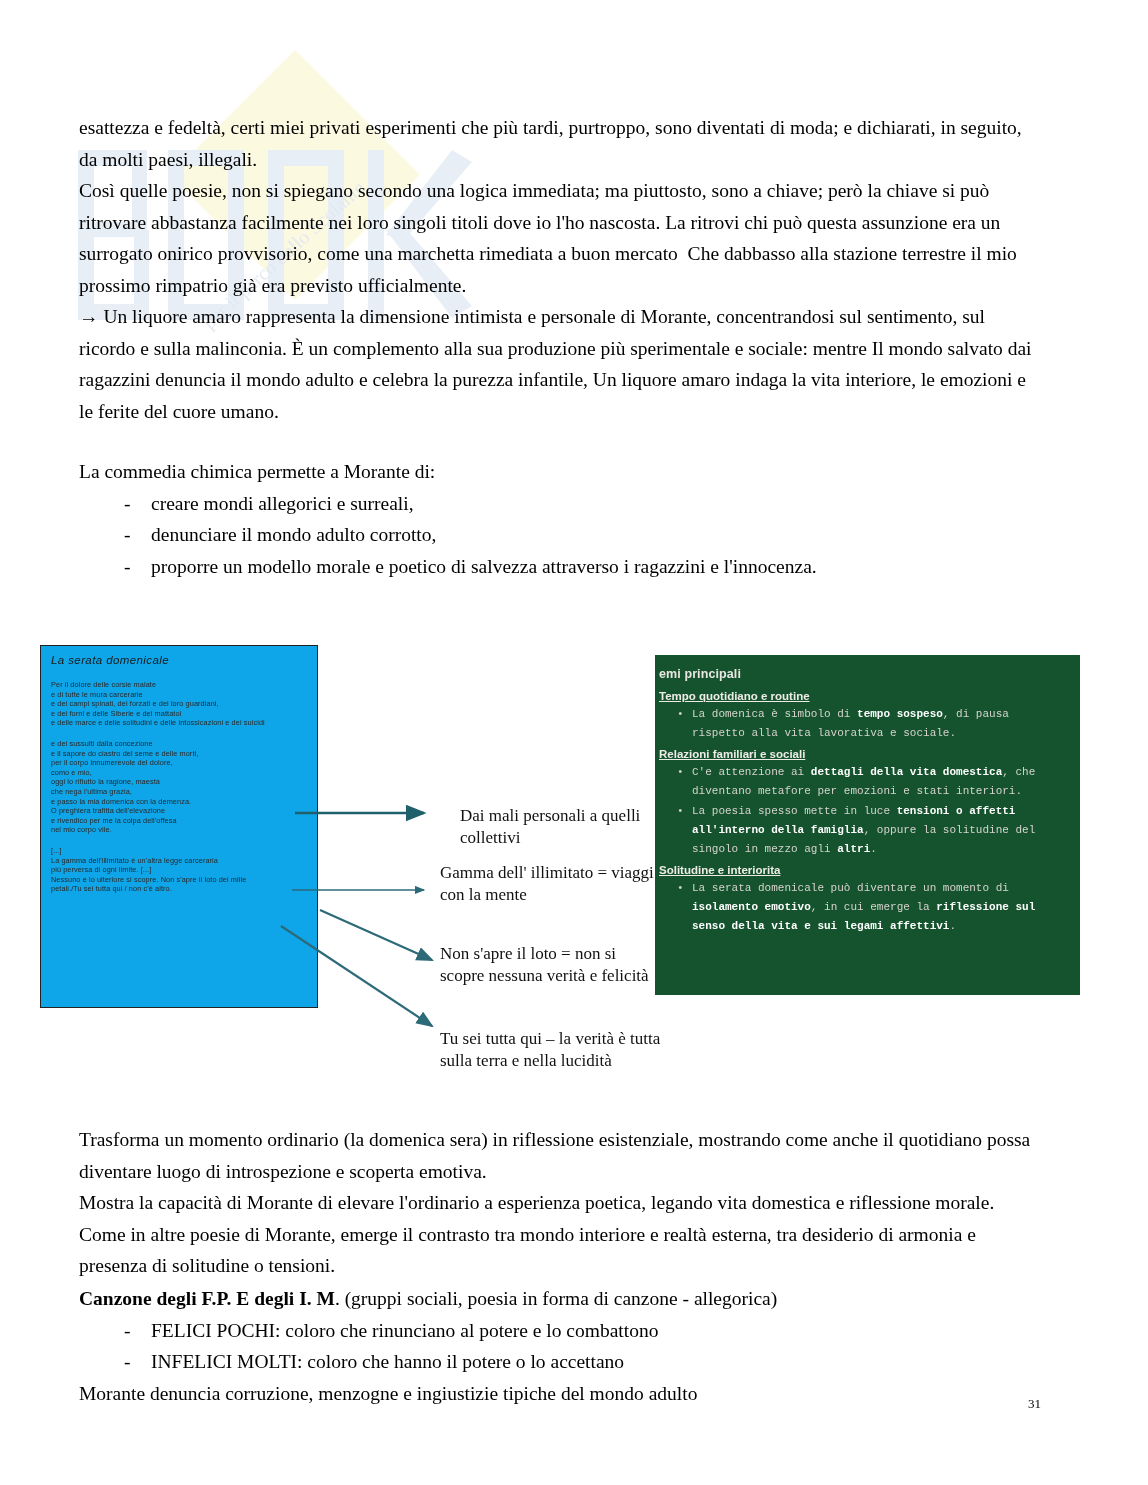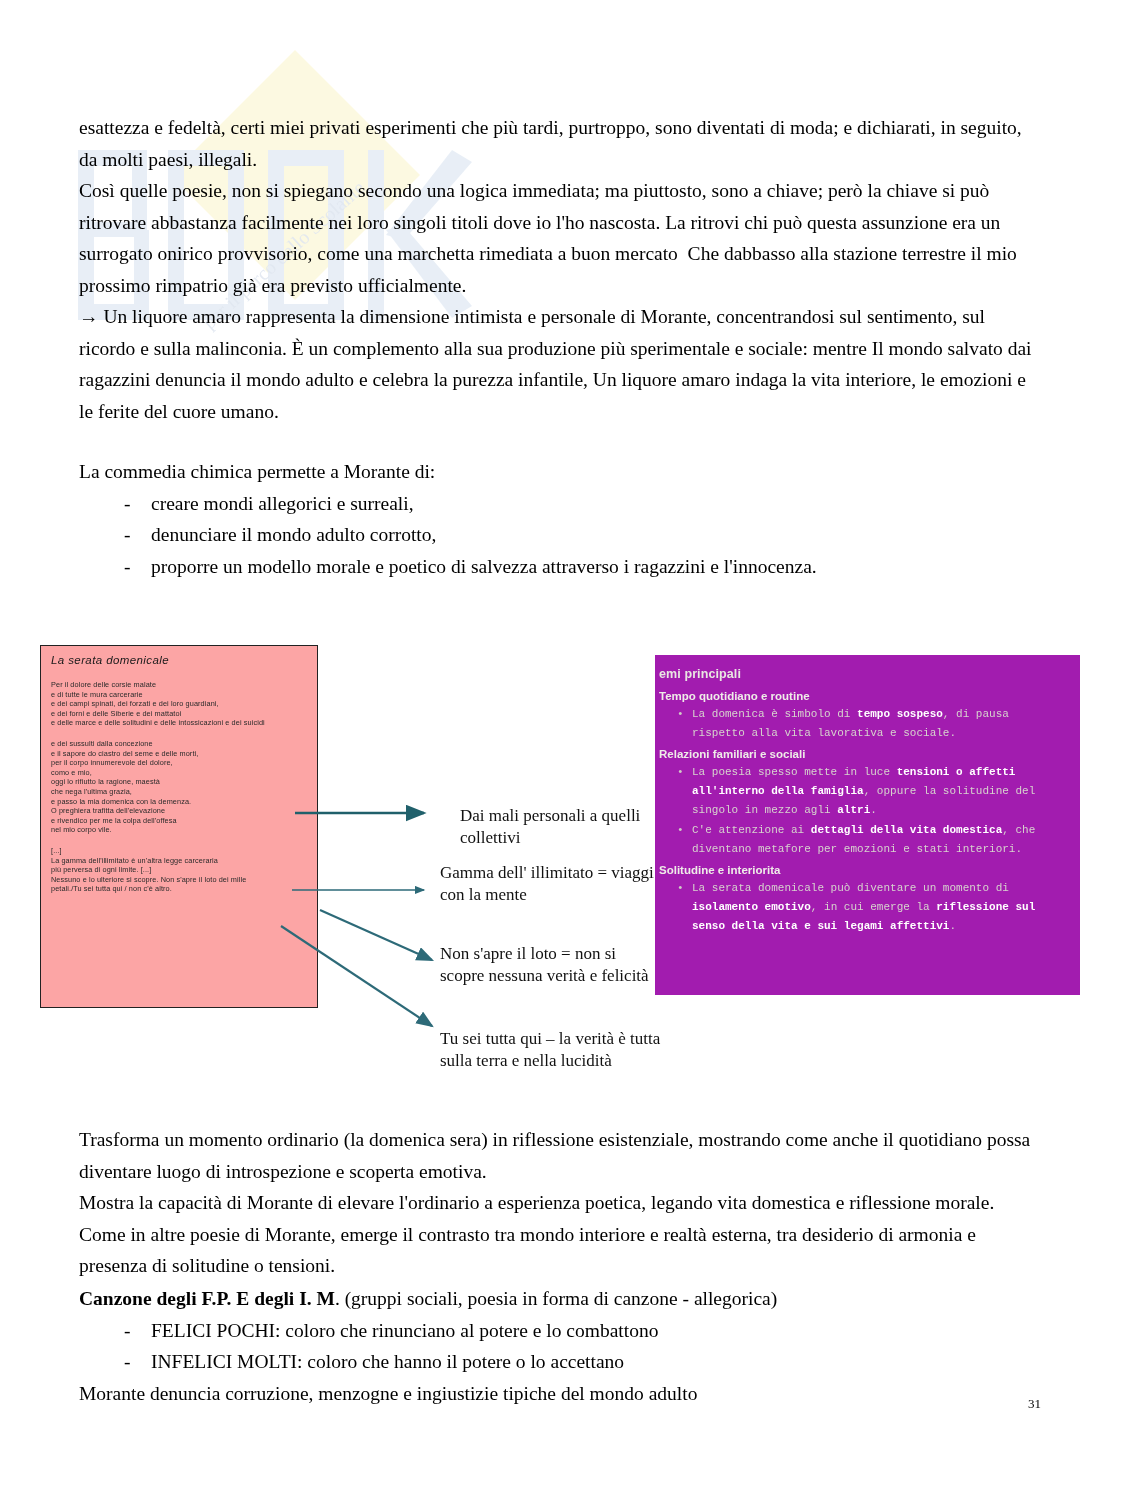--- a/index.html
+++ b/index.html
@@ -81,21 +81,21 @@
   }
 
   
   #poem-box {
     position: absolute;
     left: 40px;
     top: 15px;
     width: 278px;
     height: 363px;
     border: 1px solid #222;
-    background: #fca5a5;
+    background: #0ea5e9;
     box-sizing: border-box;
     overflow: hidden;
   }
   #poem-inner {
     padding: 8px 6px 6px 10px;
   }
   #poem-title {
     font-family: "Liberation Sans", sans-serif;
     font-style: italic;
     font-size: 11.5px;
@@ -135,39 +135,40 @@
     pointer-events: none;
   }
 
   
   #dark-panel {
     position: absolute;
     left: 655px;
     top: 25px;
     width: 425px;
     height: 340px;
-    background: #a21caf;
+    background: #14532d;
     box-sizing: border-box;
     padding: 12px 12px 10px 4px;
     overflow: hidden;
   }
   #dark-panel .dp-title {
     font-family: "Liberation Sans", sans-serif;
     font-size: 12.5px;
     font-weight: bold;
     color: #e9e6e2;
     margin: 0 0 9px 0;
     letter-spacing: .1px;
   }
   #dark-panel .dp-head {
     font-family: "Liberation Sans", sans-serif;
     font-size: 11.5px;
     font-weight: bold;
     color: #efece8;
     margin: 5px 0 3px 0;
+    text-decoration: underline;
   }
   #dark-panel ul {
     list-style: none;
     margin: 0 0 2px 0;
     padding: 0;
   }
   #dark-panel li {
     position: relative;
     font-family: Liberation Mono, monospace;
     font-size: 11px;
@@ -299,22 +300,22 @@
 
     <div id="dark-panel">
       <div class="dp-title">emi principali</div>
       <div id="dp-sections">
           <div class="dp-head">Tempo quotidiano e routine</div>
           <ul>
             <li><span>La domenica è simbolo di </span><b>tempo sospeso</b><span>, di pausa rispetto alla vita lavorativa e sociale.</span></li>
           </ul>
           <div class="dp-head">Relazioni familiari e sociali</div>
           <ul>
+            <li><span>C'e attenzione ai </span><b>dettagli della vita domestica</b><span>, che diventano metafore per emozioni e stati interiori.</span></li>
             <li><span>La poesia spesso mette in luce </span><b>tensioni o affetti all'interno della famiglia</b><span>, oppure la solitudine del singolo in mezzo agli </span><b>altri</b><span>.</span></li>
-            <li><span>C'e attenzione ai </span><b>dettagli della vita domestica</b><span>, che diventano metafore per emozioni e stati interiori.</span></li>
           </ul>
           <div class="dp-head">Solitudine e interiorita</div>
           <ul>
             <li><span>La serata domenicale può diventare un momento di </span><b>isolamento emotivo</b><span>, in cui emerge la </span><b>riflessione sul senso della vita e sui legami affettivi</b><span>.</span></li>
           </ul>
         </div>
     </div>
 
   </div>
 

